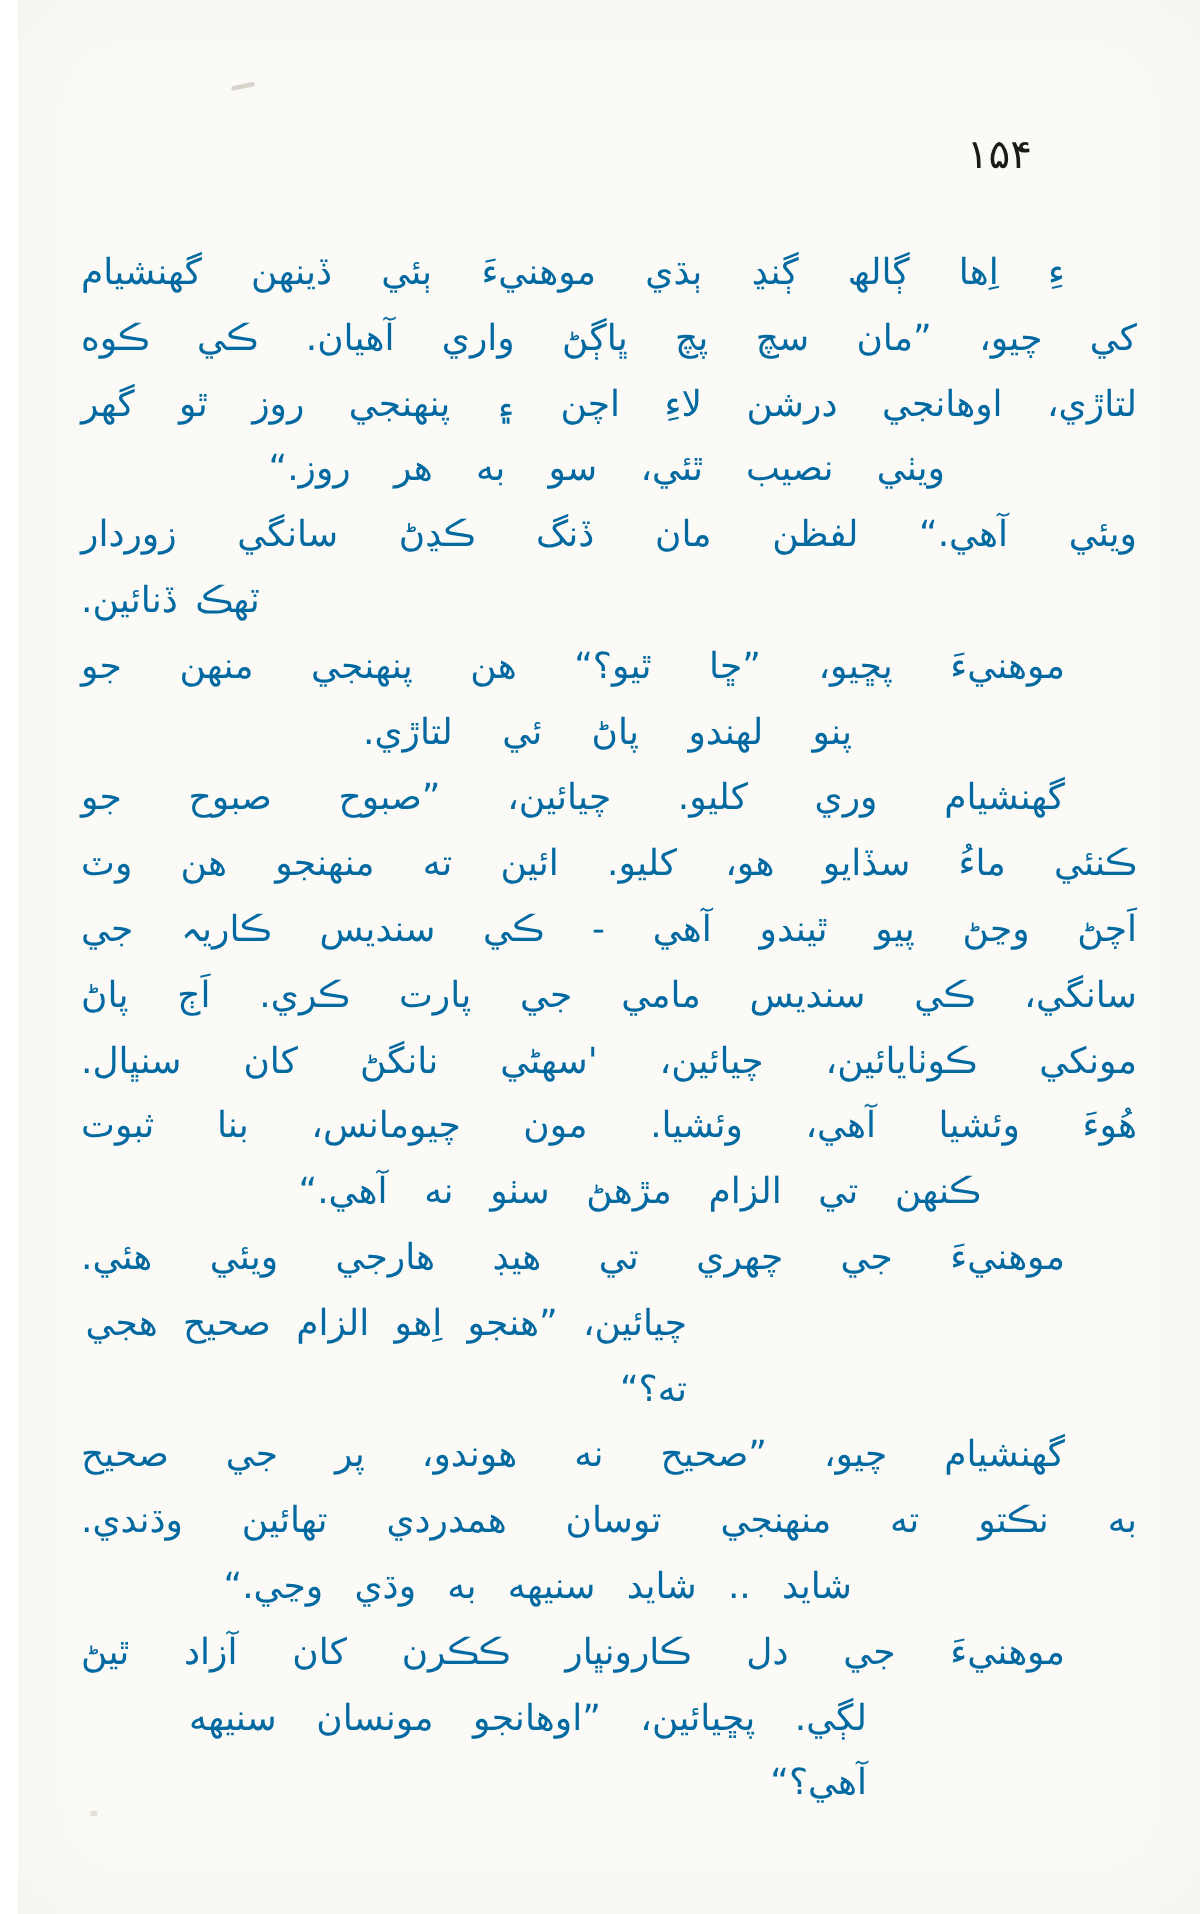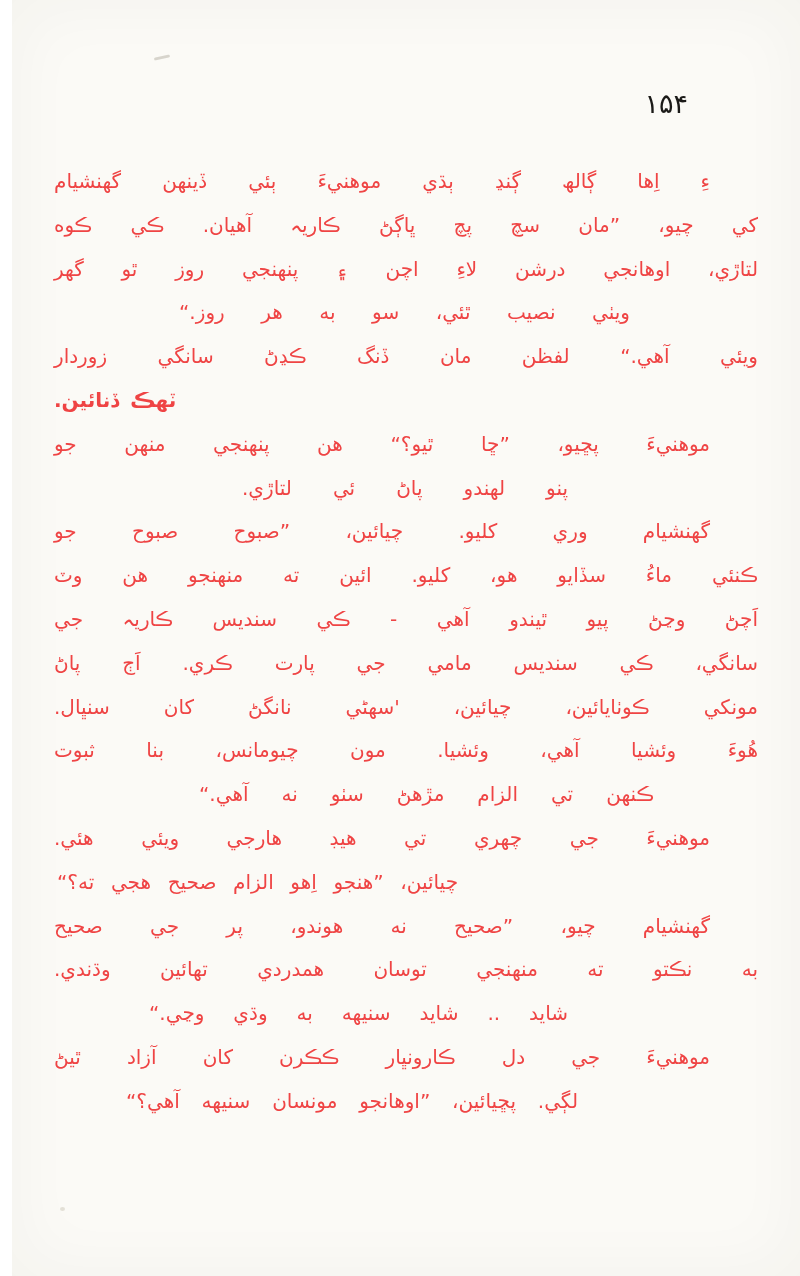--- a/index.html
+++ b/index.html
@@ -17,30 +17,30 @@
     font-size:27px; letter-spacing:3px;
     color:#1b1a18;
     direction:rtl;
   }
   .textblock {
     position:absolute; top:160px; right:42px; left:42px;
     direction:rtl;
   }
   .ln {
     direction:rtl; unicode-bidi:plaintext;
-    font-size:20px; line-height:43.8px;
+    font-size:24px; line-height:43.8px;
     text-align:justify; text-align-last:justify;
     word-spacing:4px;
-    color:#ef4444;
+    color:#0369a1;
   }
   
   .ind { padding-right:48px; }
   
   .s4  { margin-right:128px; margin-left:125px; }
-  .s7  { margin-right:220px; text-align:center; text-align-last:left; direction:rtl;font-weight:bold; }
+  .s7  { margin-right:220px; text-align:center; text-align-last:left; direction:rtl; }
   .s9  { margin-right:190px; margin-left:188px; }
   .s16 { margin-right:104px; margin-left:145px; }
   .s18 { margin-right:300px; margin-left:3px; }
   .s21 { margin-right:190px; margin-left:95px; }
   .s23 { margin-right:180px; margin-left:72px; }
   
   .speck1 {
     position:absolute; top:56px; left:142px;
     width:16px; height:3px; border-radius:3px;
     background:#c3c0b6; opacity:.65; transform:rotate(-12deg);
@@ -57,21 +57,21 @@
 <div class="page">
 
   <div class="speck1"></div>
   <div class="speck2"></div>
 
   <div class="page-number">۱۵۴</div>
 
   <div class="textblock">
 
     <div class="ln ind">ءِ اِها ڳالھ ڳنڍ ٻڌي موهنيءَ ٻئي ڏينهن گهنشيام</div>
-    <div class="ln">کي چيو، ”مان سچ پچ ڀاڳڻ ڪاريہ آهيان. ڪي ڪوه</div>
+    <div class="ln">کي چيو، ”مان سچ پچ ڀاڳڻ واري آهيان. ڪي ڪوه</div>
     <div class="ln">لتاڙي، اوهانجي درشن لاءِ اچن ۽ پنهنجي روز ٿو گهر</div>
     <div class="ln s4">ويٺي نصيب ٿئي، سو به هر روز.“</div>
 
     <div class="ln">ويئي آهي.“ لفظن مان ڏنگ ڪڍڻ سانگي زوردار</div>
     <div class="ln s7">ٽهڪ ڏنائين.</div>
 
     <div class="ln ind">موهنيءَ پڇيو، ”ڇا ٿيو؟“ هن پنهنجي منهن جو</div>
     <div class="ln s9">پنو لهندو پاڻ ئي لتاڙي.</div>
 
     <div class="ln ind">گهنشيام وري کليو. چيائين، ”صبوح صبوح جو</div>

